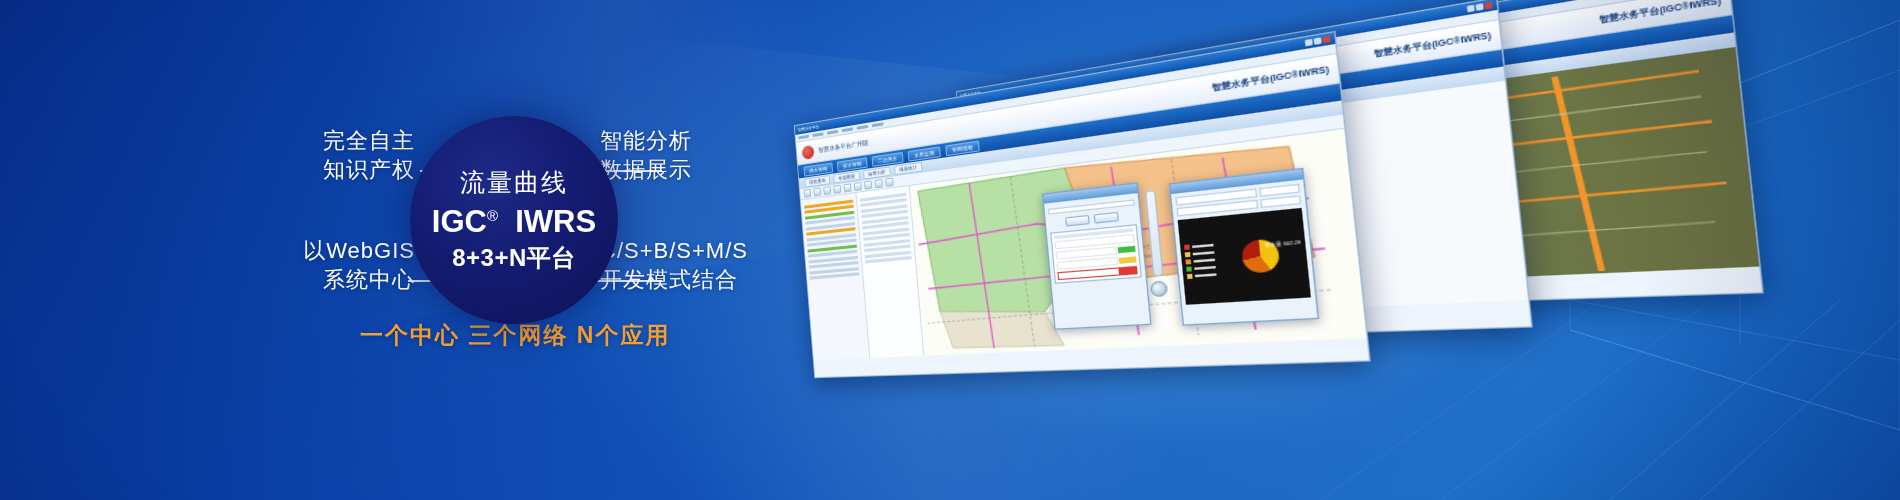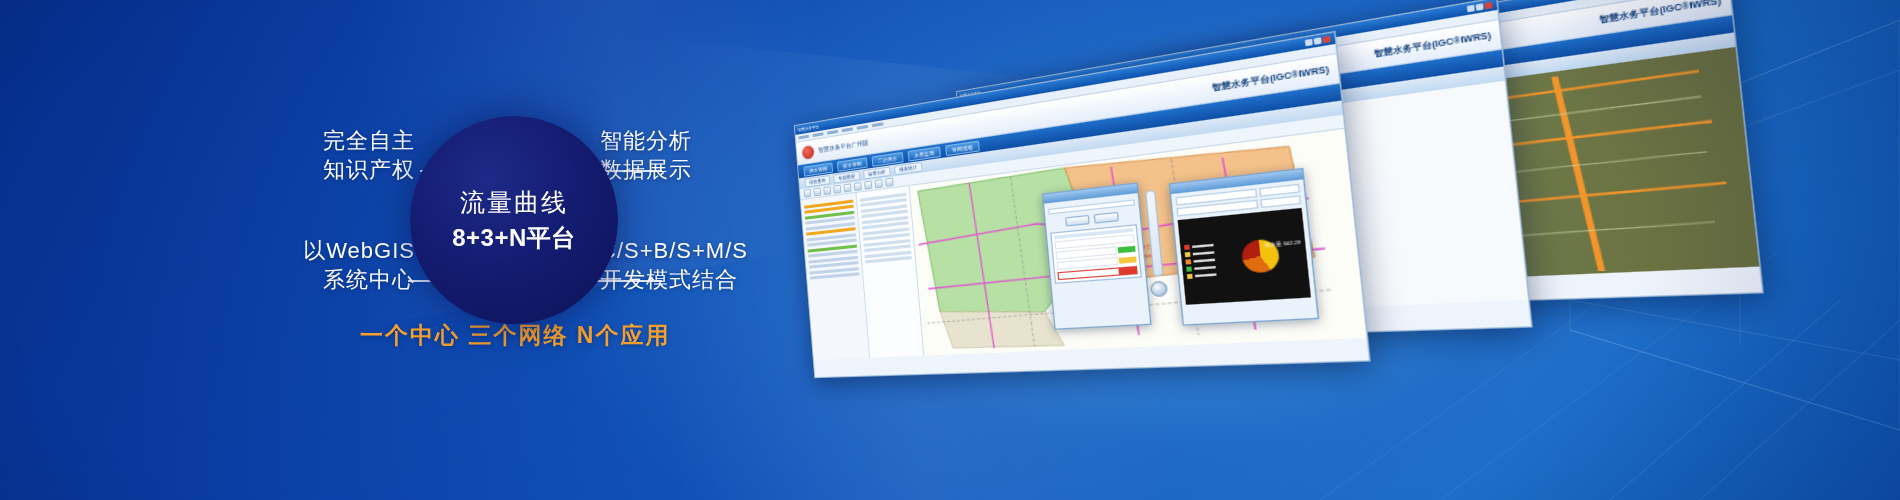--- a/index.html
+++ b/index.html
@@ -156,20 +156,21 @@
       <div>系统中心</div>
     </div>
 
     <div class="label br">
       <div>C/S+B/S+M/S</div>
       <div>开发模式结合</div>
     </div>
 
     <div class="circle">
       <div class="c-cn">流量曲线</div>
+      <div class="c-en"><span>IGC</span><sup>®</sup>&nbsp; <span>IWRS</span></div>
       <div class="c-plat">8+3+N平台</div>
     </div>
   </div>
 
   <div class="tagline">一个中心  三个网络  N个应用</div>
 
   <div class="shots">
 
     <div class="win" style="left:360px;top:12px;width:500px;height:248px;transform:perspective(900px) rotateY(-27deg) rotateZ(-5.2deg);transform-origin:left center;">
       <div class="titlebar">

